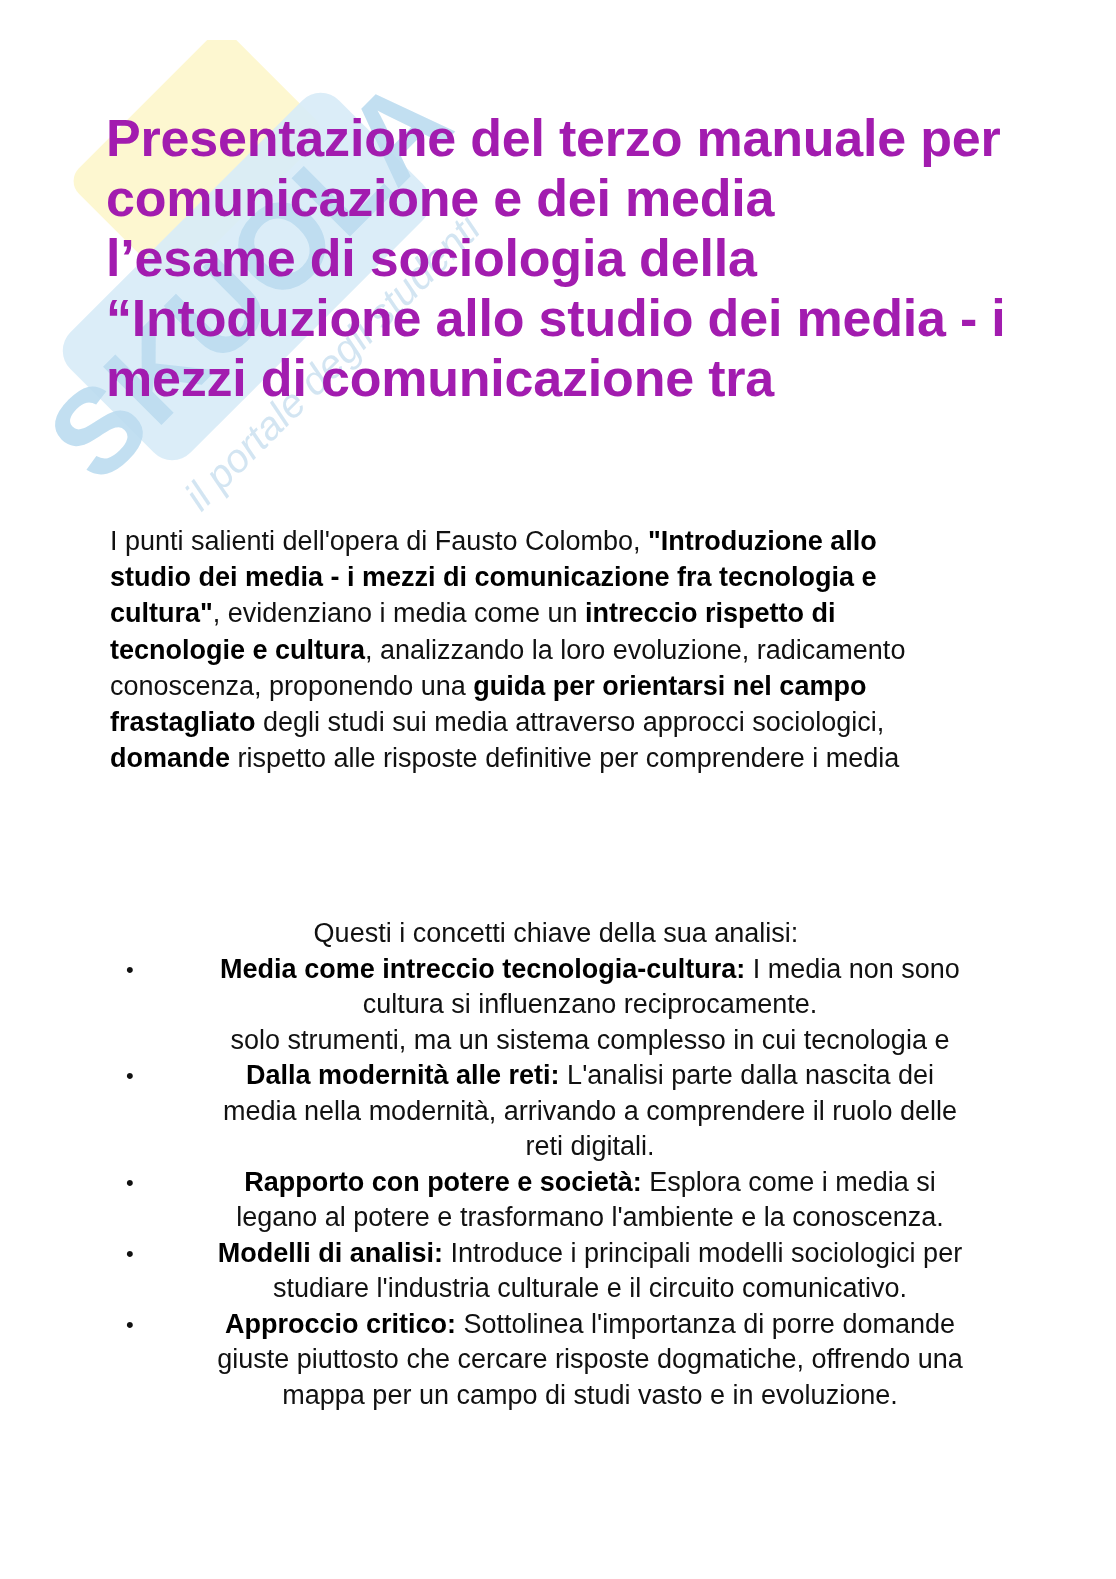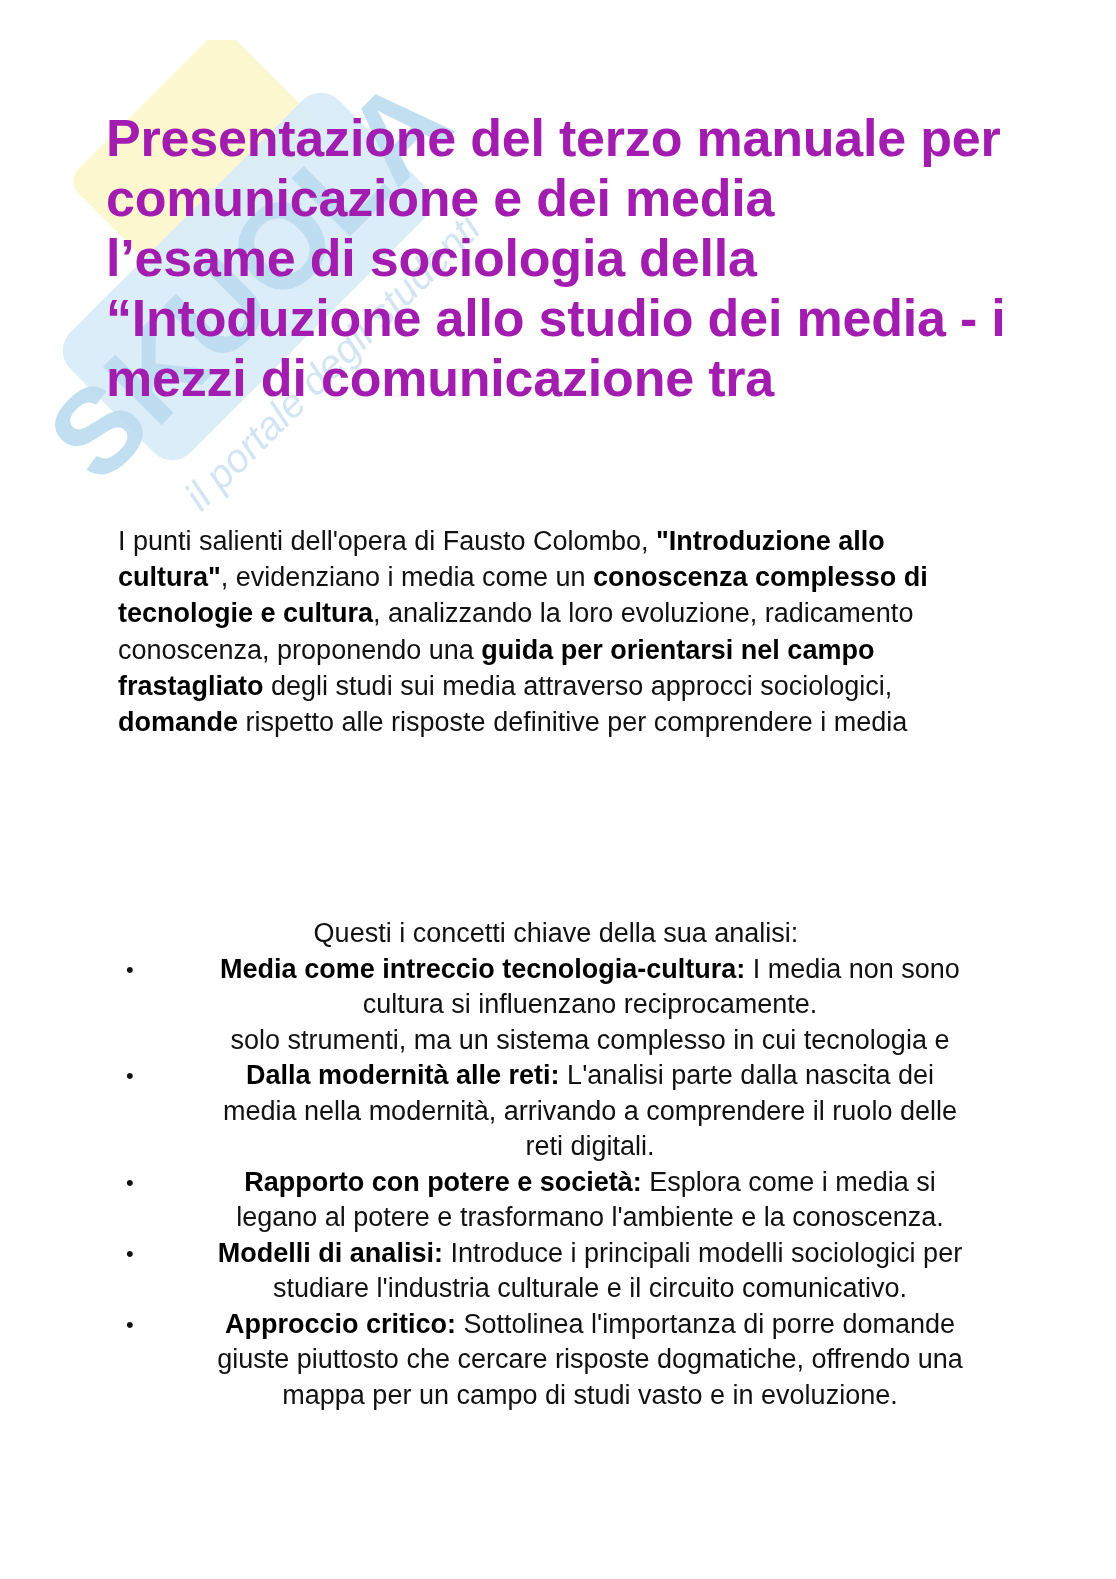--- a/index.html
+++ b/index.html
@@ -40,21 +40,21 @@
       color: #a21caf;
     }
     .title .line {
       display: block;
       white-space: nowrap;
     }
     .intro {
       margin: 0;
       position: absolute;
       top: 415px;
-      left: 12px;
+      left: 4px;
       width: 900px;
       font-size: 27px;
       line-height: 36.2px;
       color: #111;
     }
     .intro .line, .lead, .bullet-line {
       display: block;
       white-space: nowrap;
     }
     b { font-weight: bold; color: #000; }
@@ -105,21 +105,22 @@
   <h1 class="title">
     <span class="line">Presentazione del terzo manuale per</span>
     <span class="line">comunicazione e dei media</span>
     <span class="line">l’esame di sociologia della</span>
     <span class="line">“Intoduzione allo studio dei media - i</span>
     <span class="line">mezzi di comunicazione tra</span>
   </h1>
 
   <p class="intro" id="intro">
       <span class="line"><span>I punti salienti dell'opera di Fausto Colombo, </span><b>"Introduzione allo</b></span>
-      <span class="line"><b>cultura"</b><span>, evidenziano i media come un </span><b>conoscenza complesso di</b></span>
+      <span class="line"><b>studio dei media - i mezzi di comunicazione fra tecnologia e</b></span>
+      <span class="line"><b>cultura"</b><span>, evidenziano i media come un </span><b>intreccio rispetto di</b></span>
       <span class="line"><b>tecnologie e cultura</b><span>, analizzando la loro evoluzione, radicamento</span></span>
       <span class="line"><span>conoscenza, proponendo una </span><b>guida per orientarsi nel campo</b></span>
       <span class="line"><b>frastagliato</b><span> degli studi sui media attraverso approcci sociologici,</span></span>
       <span class="line"><b>domande</b><span> rispetto alle risposte definitive per comprendere i media</span></span>
     </p>
 
   <section class="concepts">
     <p class="lead">Questi i concetti chiave della sua analisi:</p>
     <ul class="concept-list" id="concept-list">
         <li>

